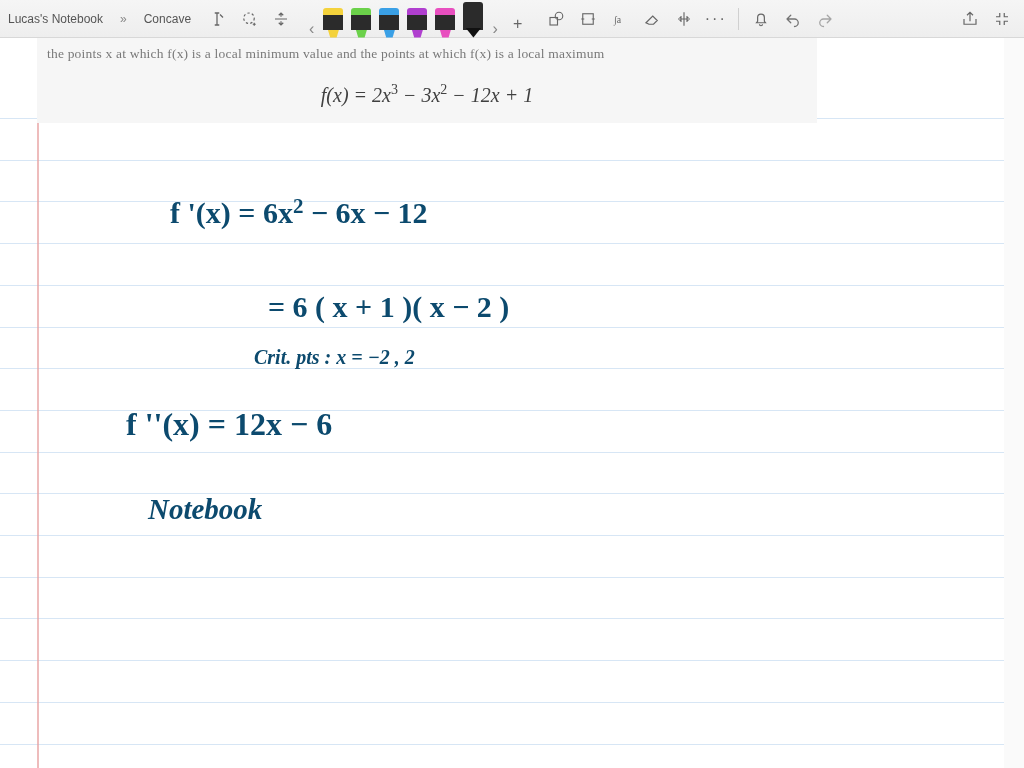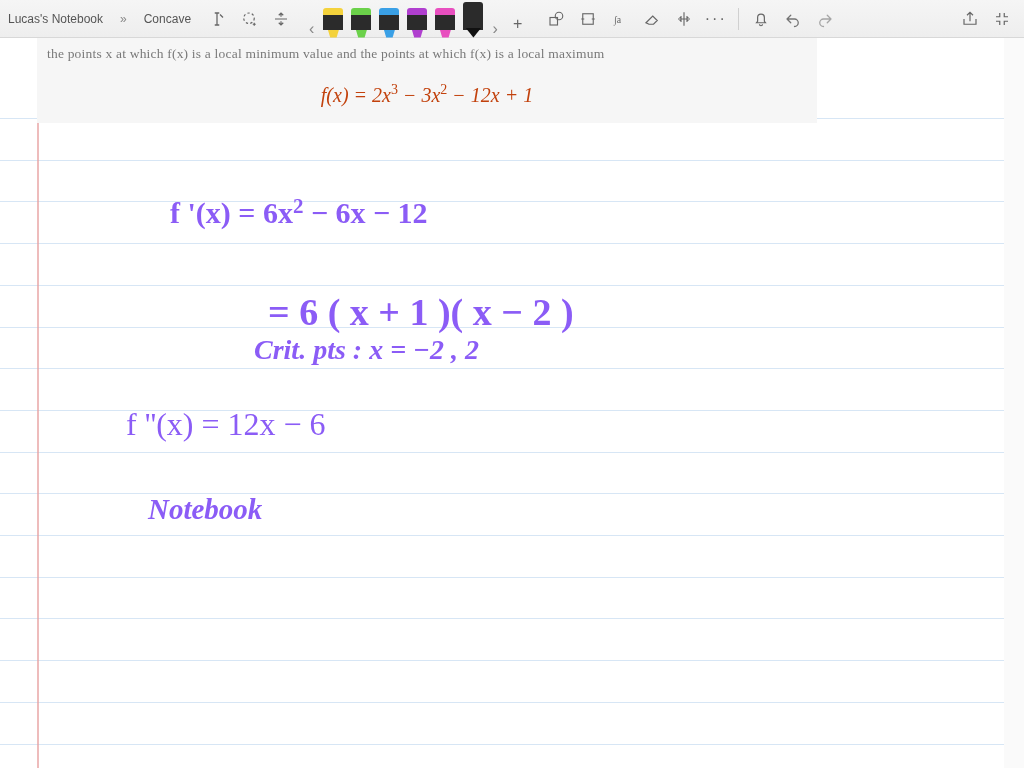--- a/index.html
+++ b/index.html
@@ -113,39 +113,39 @@
       color: #6c6c6c;
       padding: 6px 10px 14px 10px;
       font-family: Georgia, "Times New Roman", serif;
       font-size: 15px;
       line-height: 1.45;
     }
     .problem-truncated { font-size: 13.5px; letter-spacing: 0.2px; opacity: 0.9; }
     .problem-formula {
       text-align: center;
       font-size: 20px;
-      color: #c2410c;
+      color: #404040;
       margin-top: 16px;
       font-style: italic;
       font-family: "Cambria Math", "Times New Roman", serif;
     }
     .problem-formula sup { font-size: 0.7em; font-style: normal; }
     
     
     .handwriting {
       position: absolute;
       font-family: "Segoe Script", "Comic Sans MS", cursive;
-      color: #8b5cf6;
+      color: #0c4a6e;
       white-space: nowrap;
     }
     .hw-line1 { left: 170px; top: 158px; font-size: 30px; font-weight: 600; }
     .hw-line2 { left: 270px; top: 207px; font-size: 30px; font-weight: 600; }
-    .hw-line3 { left: 268px; top: 252px; font-size: 38px; font-weight: 600; }
-    .hw-line4 { left: 254px; top: 296px; font-size: 28px; font-weight: 600; font-style: italic;}
-    .hw-line5 { left: 126px; top: 368px; font-size: 32px; font-weight: 400; }
+    .hw-line3 { left: 268px; top: 252px; font-size: 30px; font-weight: 600; }
+    .hw-line4 { left: 254px; top: 308px; font-size: 20px; font-weight: 600; font-style: italic;}
+    .hw-line5 { left: 126px; top: 368px; font-size: 32px; font-weight: 700; }
     .hw-line6 { left: 148px; top: 455px; font-size: 29px; font-weight: 600; font-style: italic;}
     
     .sup { position: relative; top: -0.5em; font-size: 0.7em; }
   </style>
 </head>
 <body>
 
 <div class="toolbar">
   <div class="breadcrumb">
     <span>Lucas's Notebook</span>

